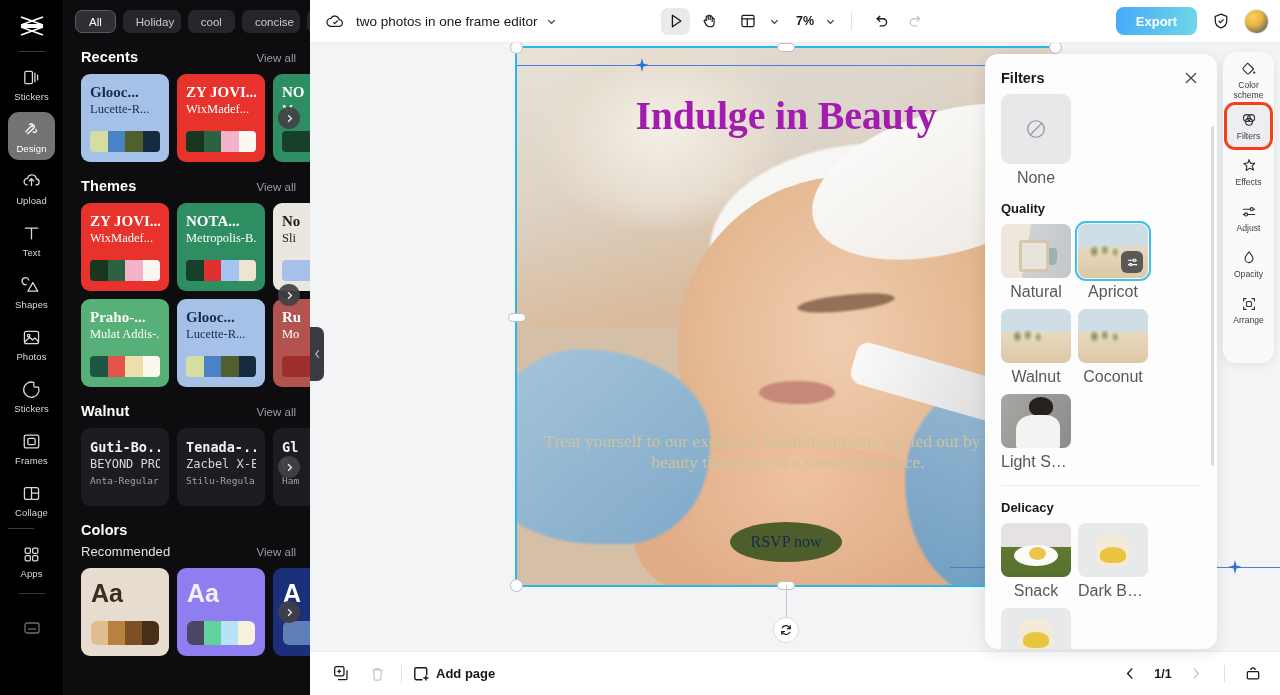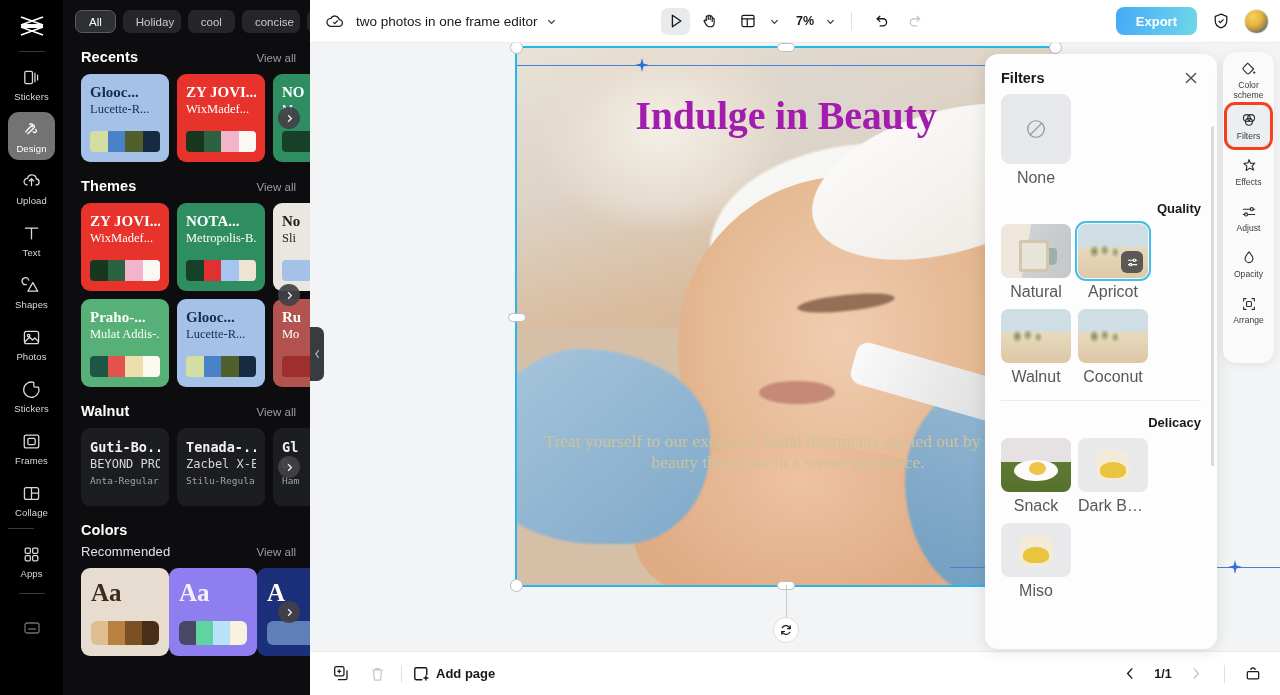--- a/index.html
+++ b/index.html
@@ -272,21 +272,21 @@
     white-space: nowrap; overflow: hidden; text-overflow: ellipsis; }
   .fp-none {
     width: 70px; height: 70px; border-radius: 9px; background: #e7e8ea;
     display: flex; align-items: center; justify-content: center; color: #8e9095; cursor: pointer;
   }
   .fp-adjust-badge {
     position: absolute; right: 5px; bottom: 5px; width: 22px; height: 22px;
     border-radius: 6px; background: rgba(60,62,66,.82);
     display: flex; align-items: center; justify-content: center; color: #fff;
   }
-  .fp-group-title { font-size: 13px; font-weight: bold; color: #17181a; margin: 14px 0 8px; text-align: right; }
+  .fp-group-title { font-size: 13px; font-weight: bold; color: #17181a; margin: 14px 0 8px; }
   .fp-hr { height: 1px; background: #ececee; margin: 14px 0 0; }
   .fp-bar { position: absolute; right: 3px; top: 72px; width: 3px; height: 340px;
     background: #d9dadd; border-radius: 2px; cursor: pointer; }
 
   
   .th-desert {
     position:absolute; inset:0;
     background: linear-gradient(#cfdde4 0%, #cfdde4 42%, #e8d9bf 42%, #ddc8a6 100%);
   }
   .th-desert::after{
@@ -614,21 +614,21 @@
     </div>
 
     <div class="sect-head" style="padding-top:16px;padding-bottom:0">
       <span class="sect-title">Colors</span>
     </div>
     <div class="sect-head" style="padding-top:6px">
       <span class="sect-title" style="font-weight:normal;font-size:13px;color:#e3e4e6">Recommended</span>
       <span class="sect-view">View all</span>
     </div>
     <div class="row">
-      <div id="colors-host" style="display:flex;font-family:Liberation Serif, serif;">
+      <div id="colors-host" style="display:flex;gap:8px;">
           <div class="colorcard" style="background: rgb(230, 221, 208); color: rgb(63, 43, 29);">
             <div class="aa">Aa</div>
             <div class="swatches">
               <i style="background:#e0bd8f"></i>
               <i style="background:#b8813f"></i>
               <i style="background:#7c4f24"></i>
               <i style="background:#4a2f18"></i>
             </div>
           </div>
           <div class="colorcard" style="background: rgb(142, 126, 240); color: rgb(242, 240, 253);">
@@ -745,20 +745,21 @@
         <div class="photo-hairband"></div>
         <div class="photo-brow"></div>
         <div class="photo-lip"></div>
         <div class="photo-neck"></div>
         <div class="photo-glove-l"></div>
         <div class="photo-glove-r"></div>
         <div class="photo-wand"></div>
 
         <div class="ab-title">Indulge in Beauty</div>
         <div class="ab-body">Treat yourself to our exclusive facial treatments carried out by skilled beauty therapists in a serene ambiance.</div>
+        <div class="ab-cta">RSVP now</div>
       </div>
 
       <div class="guide" style="left:205px;top:22px;width:542px;">
         <span class="spark" style="left:120px;">
           <svg width="14" height="14" viewBox="0 0 14 14" fill="currentColor">
               <path d="M7 0 8.4 5.6 14 7 8.4 8.4 7 14 5.6 8.4 0 7 5.6 5.6Z"></path>
             </svg>
         </span>
       </div>
       <div class="guide" style="left:640px;top:524px;width:360px;">
@@ -855,20 +856,26 @@
                   <span class="th-desert"></span>
                 </div>
                 <div class="fp-cap">Walnut</div>
               </div>
               <div class="fp-item">
                 <div class="fp-thumb">
                   <span class="th-desert"></span>
                 </div>
                 <div class="fp-cap">Coconut</div>
               </div>
+              <div class="fp-item">
+                <div class="fp-thumb">
+                  <span class="th-person"></span>
+                </div>
+                <div class="fp-cap">Light Skin</div>
+              </div>
             </div>
             <div class="fp-hr"></div>
             <div class="fp-group-title">Delicacy</div>
             <div class="fp-grid">
               <div class="fp-item">
                 <div class="fp-thumb">
                   <span class="th-snack"></span>
                 </div>
                 <div class="fp-cap">Snack</div>
               </div>

